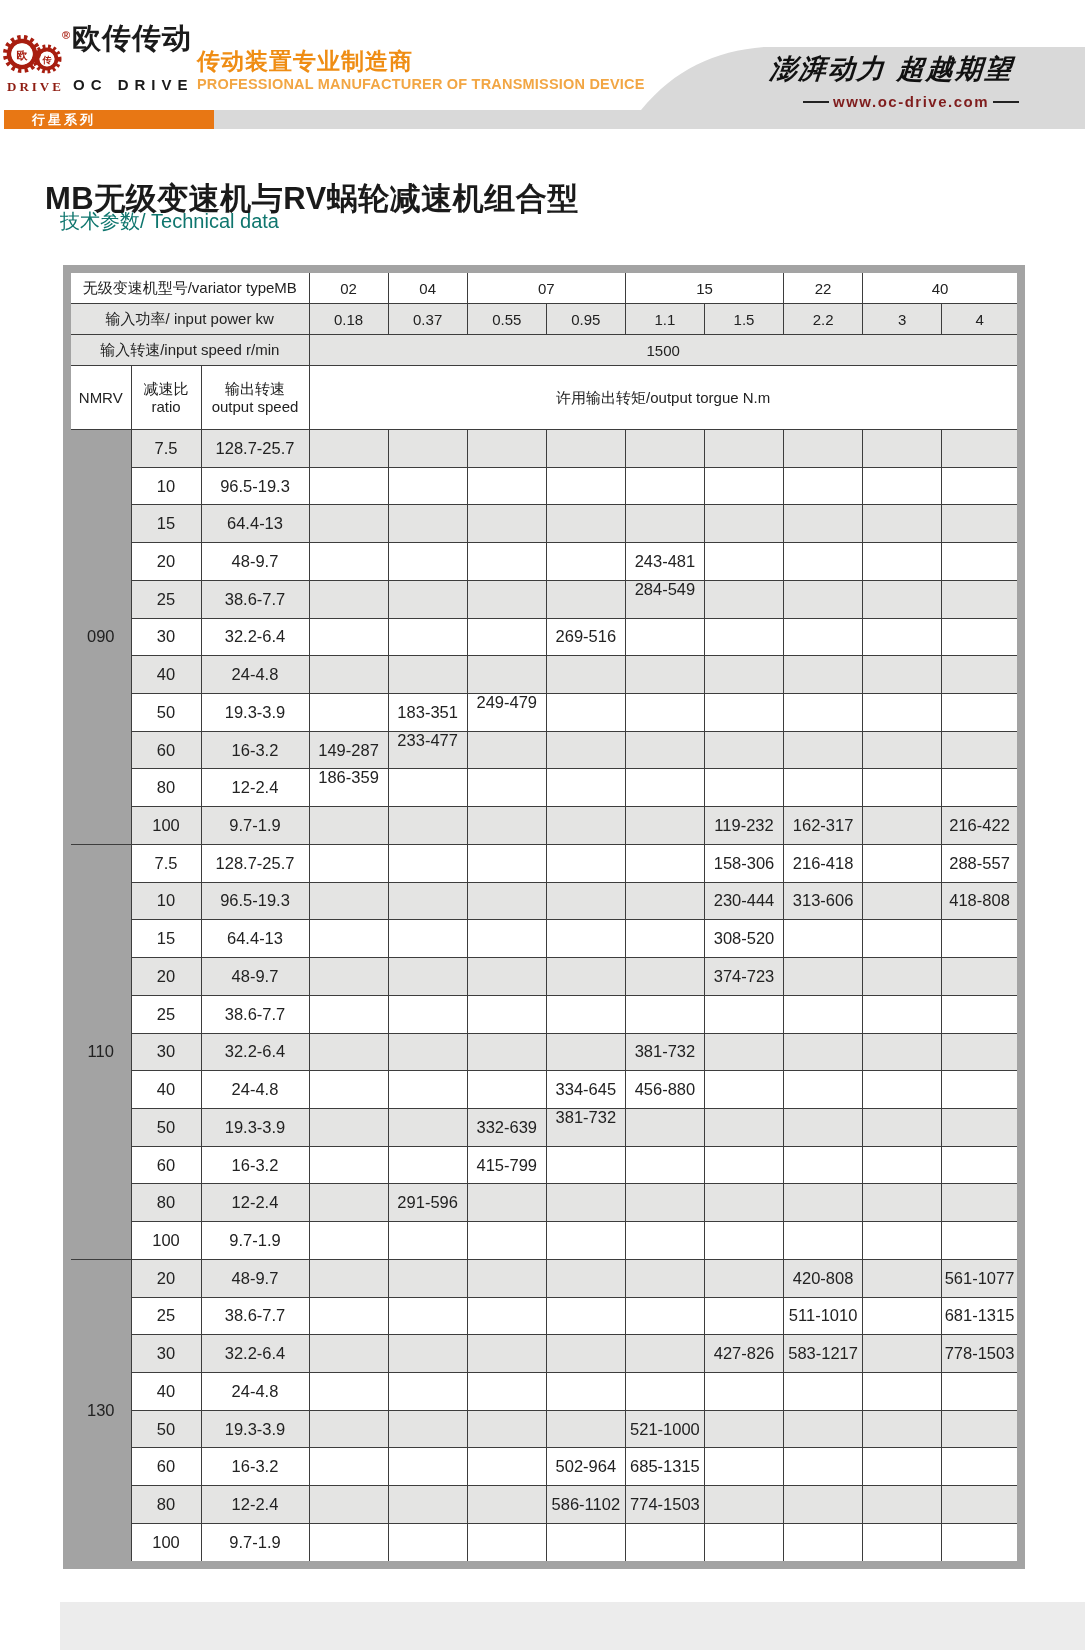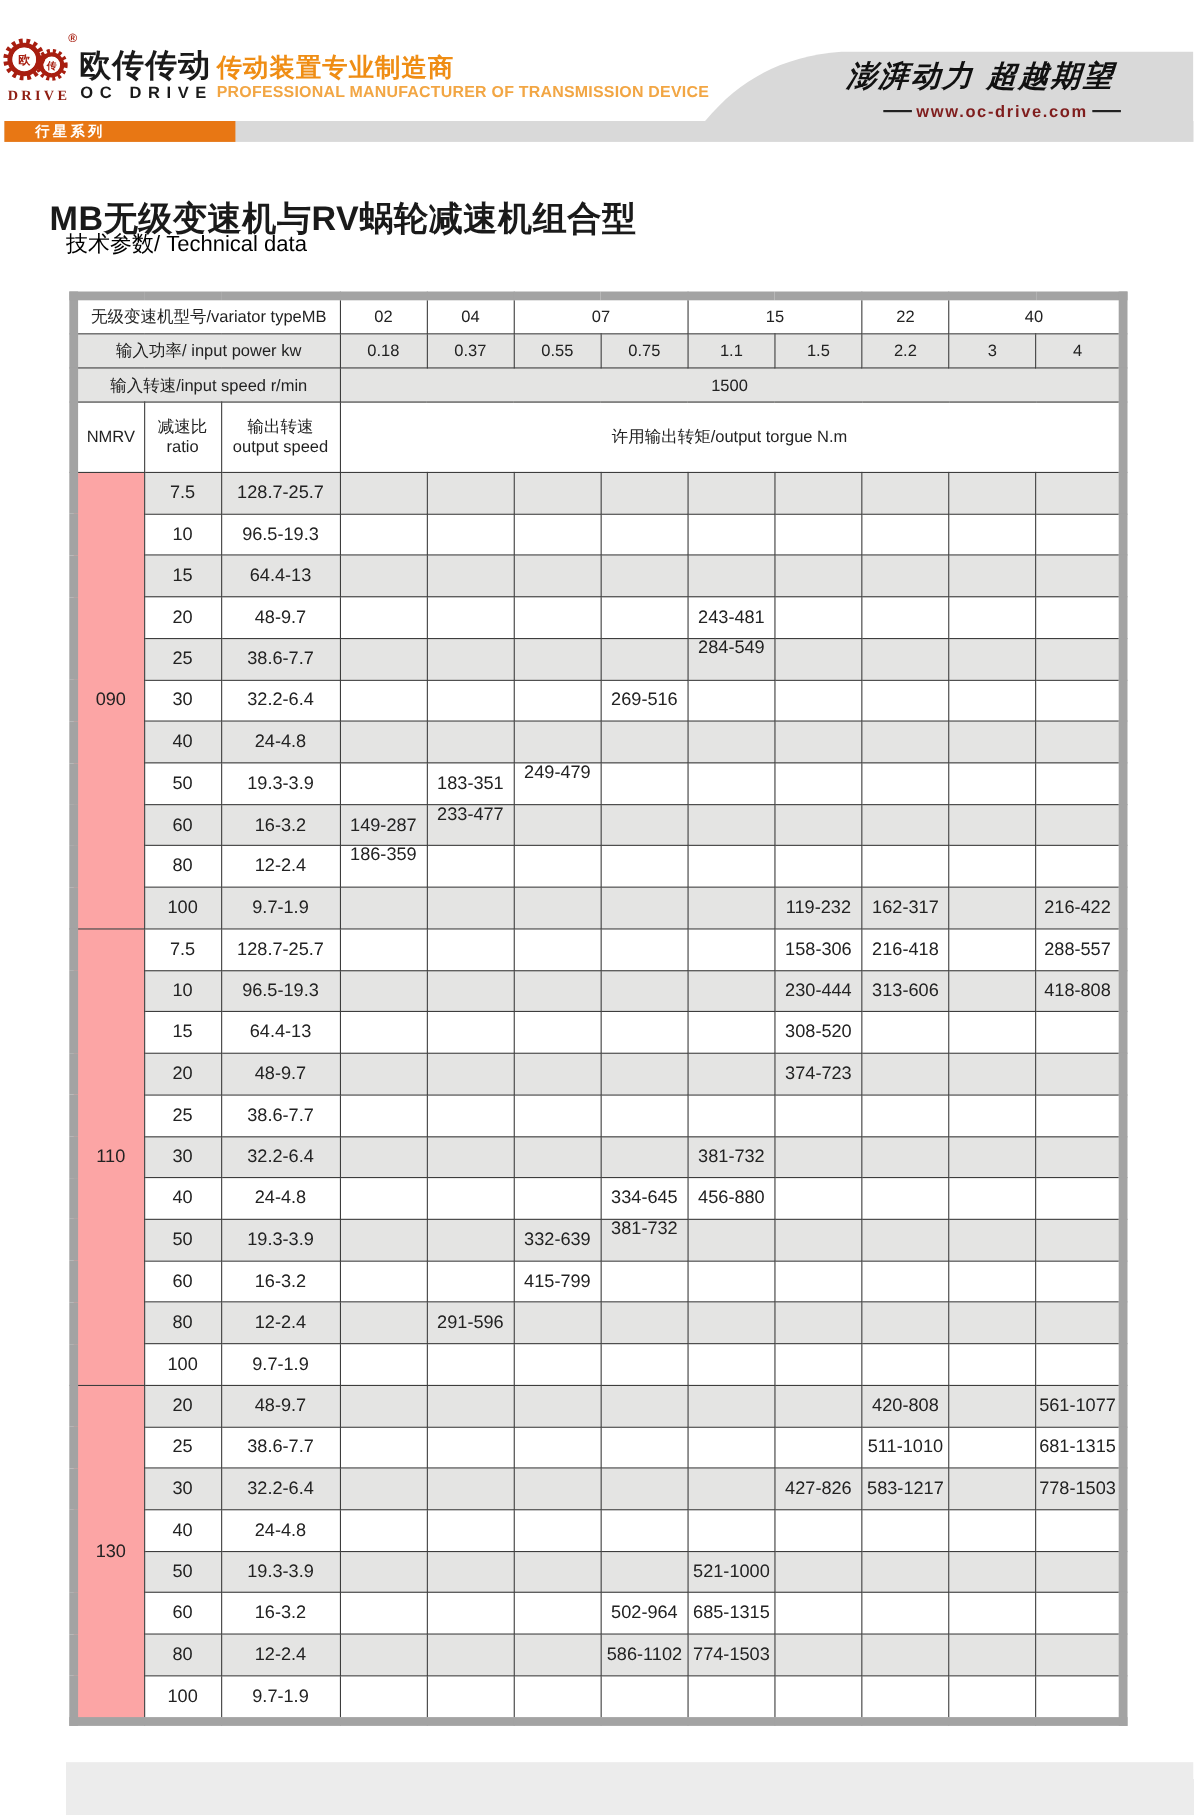--- a/index.html
+++ b/index.html
@@ -6,53 +6,53 @@
   body{
     width:1085px;height:1650px;position:relative;background:#ffffff;
     font-family:"Liberation Sans", sans-serif;color:#222;
     -webkit-font-smoothing:antialiased;
   }
   
   .logo-gears{position:absolute;left:2px;top:30px;}
   .reg-mark{position:absolute;left:62px;top:29px;font-size:11px;color:#a81e10;font-weight:bold;}
   .logo-drive{position:absolute;left:7px;top:79px;font-size:13px;font-weight:bold;
     color:#8f1d12;letter-spacing:3px;font-family:"Liberation Serif", serif;}
-  .logo-cn{position:absolute;left:72px;top:40px;font-size:29px;font-weight:bold;color:#1a1a1a;letter-spacing:1px;}
+  .logo-cn{position:absolute;left:72px;top:19px;font-size:29px;font-weight:bold;color:#1a1a1a;letter-spacing:1px;}
   .logo-en{position:absolute;left:73px;top:76px;font-size:15px;font-weight:bold;color:#1a1a1a;letter-spacing:6px;text-align:right;}
   .slogan-cn{position:absolute;left:197px;top:46px;font-size:23px;font-weight:bold;color:#ef8d14;letter-spacing:1px;}
   .slogan-en{position:absolute;left:197px;top:76px;font-size:14.5px;font-weight:bold;color:#f2a644;letter-spacing:0.2px;text-align:center;}
   
   .swoosh{position:absolute;right:0;top:45px;width:470px;height:65px;}
   .swoosh svg{position:absolute;left:0;top:0;}
   .tagline{position:absolute;right:72px;top:6px;font-size:27px;font-weight:bold;
     font-style:italic;font-family:"DejaVu Serif", serif;color:#111;letter-spacing:2px;
     transform:skewX(-4deg);white-space:nowrap;}
   .website-line{position:absolute;right:62px;top:48px;font-size:15px;font-weight:bold;
     color:#7f1d1d;letter-spacing:1.5px;white-space:nowrap;}
   .dash{display:inline-block;width:26px;border-top:2px solid #222;vertical-align:middle;margin:0 4px 3px 4px;}
   
   .series-strip{position:absolute;left:4px;top:110px;width:1085px;height:19px;background:#d9d9d9;}
   .series-tab{position:absolute;left:0;top:0;width:210px;height:19px;background:#e87714;}
   .series-tab span{display:block;padding-left:28px;line-height:19px;font-size:13px;
     font-weight:bold;color:#ffffff;letter-spacing:3px;}
   
   .page-title{position:absolute;left:45px;top:138px;font-size:31px;font-weight:bold;color:#1a1a1a;letter-spacing:0.5px;margin-top:40px;}
-  .page-subtitle{position:absolute;left:60px;top:208px;font-size:20px;font-weight:500;color:#000000;}
+  .page-subtitle{position:absolute;left:60px;top:208px;font-size:20px;font-weight:500;color:#0f766e;}
   
   .table-wrap{position:absolute;left:63px;top:265px;}
   table.tech{border-collapse:collapse;table-layout:fixed;width:954px;border:8px solid #a3a3a3;}
   table.tech td{border:1.5px solid #3d3d3d;text-align:center;vertical-align:middle;
     padding:0;overflow:visible;font-size:16px;color:#222;}
   td.g{background:#e4e4e3;}
   tr.hrow1 td{height:30px;font-size:15px;}
   tr.hrow2 td{height:30px;font-size:15px;background:#e4e4e3;}
   tr.hrow3 td{height:30px;font-size:15px;background:#e4e4e3;}
   tr.hrow4 td{height:63px;font-size:15px;line-height:1.15;}
   tr.brow td{height:36.73px;font-size:16.5px;}
-  td.nmrv-cell{background:#fca5a5;font-size:17px;}
+  td.nmrv-cell{background:#a3a3a3;font-size:17px;}
   .raised{display:inline-block;transform:translateY(-10px);}
   
   .footer-band{position:absolute;left:60px;right:0;top:1602px;height:48px;background:#ececec;}
 </style>
 </head>
 <body>
 
 <div>
 
   <svg class="logo-gears" width="64" height="52" viewBox="0 0 64 52">
@@ -116,21 +116,21 @@
           <td colspan="2">07</td>
           <td colspan="2">15</td>
           <td colspan="1">22</td>
           <td colspan="2">40</td>
         </tr>
         <tr class="hrow2">
           <td colspan="3">输入功率/ input power kw</td>
           <td>0.18</td>
           <td>0.37</td>
           <td>0.55</td>
-          <td>0.75</td>
+          <td>0.95</td>
           <td>1.1</td>
           <td>1.5</td>
           <td>2.2</td>
           <td>3</td>
           <td>4</td>
         </tr>
         <tr class="hrow3">
           <td colspan="3">输入转速/input speed r/min</td>
           <td colspan="9">1500</td>
         </tr>

